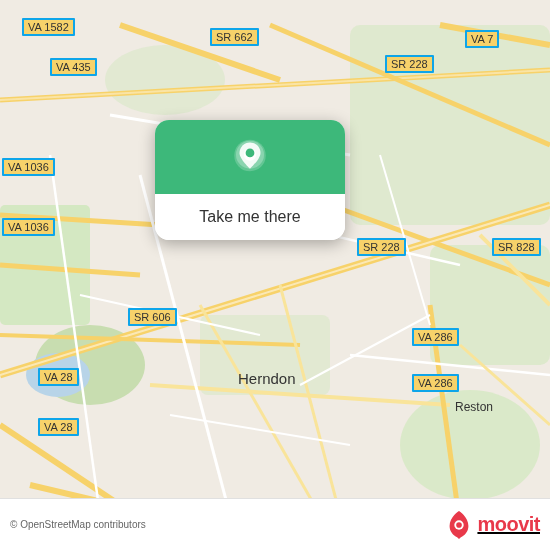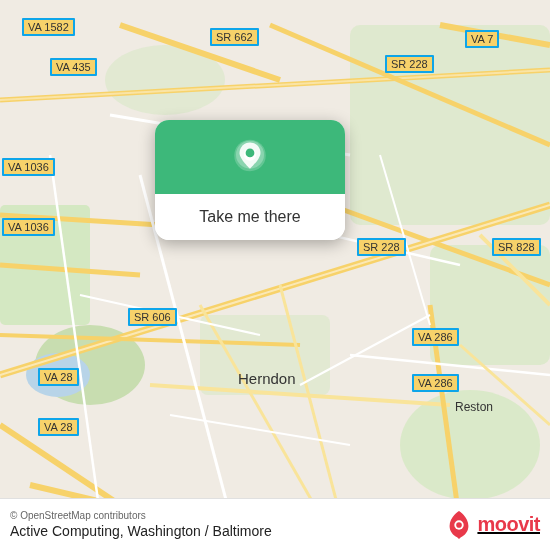--- a/index.html
+++ b/index.html
@@ -219,21 +219,20 @@
         <path d="M20 35 C20 35 8 24 8 17 C8 10.4 13.4 5 20 5 C26.6 5 32 10.4 32 17 C32 24 20 35 20 35Z" fill="white" opacity="0.9"></path>
         <circle cx="20" cy="17" r="5" fill="#3db87a"></circle>
       </svg>
     </div>
     <button class="popup-button">Take me there</button>
   </div>
 
   <div class="bottom-bar">
     <div class="bottom-left">
       <span class="osm-credit">© OpenStreetMap contributors</span>
-      <span class="location-name">Active Computing, Washington / Baltimore</span>
     </div>
     <div class="moovit-logo">
 
       <svg class="moovit-icon" viewBox="0 0 28 34" fill="none">
         <path d="M14 2 C14 2 4 8 4 18 C4 24 8 28 12 30 L14 32 L16 30 C20 28 24 24 24 18 C24 8 14 2 14 2Z" fill="#e8394a"></path>
         <circle cx="14" cy="17" r="5" fill="white"></circle>
         <circle cx="14" cy="17" r="3" fill="#e8394a"></circle>
       </svg>
       <span class="moovit-text">moovit</span>
     </div>

